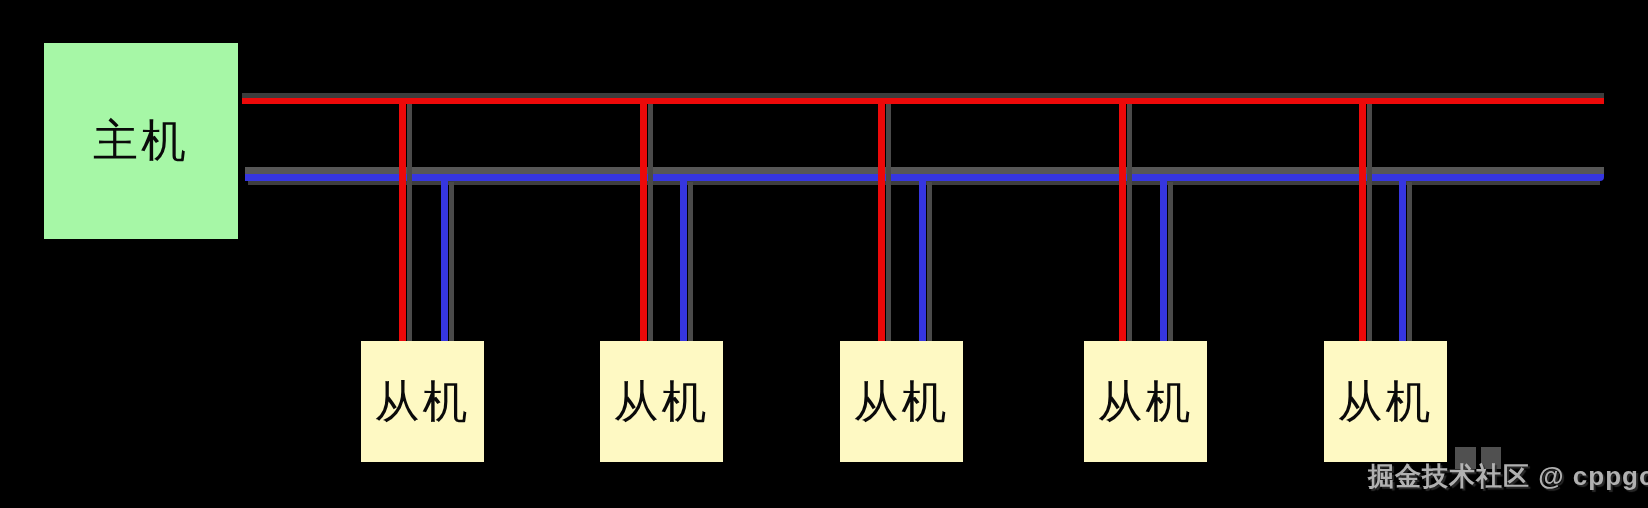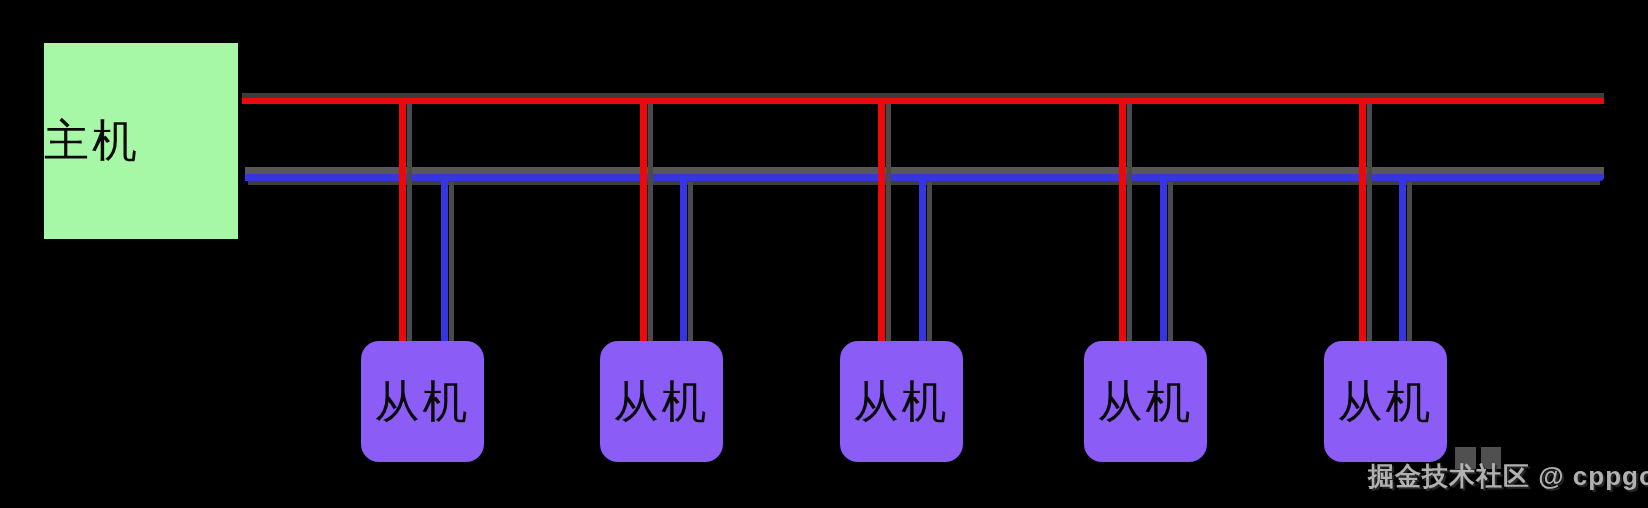--- a/index.html
+++ b/index.html
@@ -31,28 +31,28 @@
   .vred-s { top: 104px; height: 237px; }
   .vblue  { top: 174px; height: 167px; background: #3636e0; }
   .vblue-s{ top: 182px; height: 159px; }
 
   
   .master-box {
     position: absolute;
     left: 44px; top: 43px;
     width: 194px; height: 196px;
     background: #a6f7a6;
-    display: flex; align-items: center; 
+    display: flex; align-items: center; justify-content: center;
   }
   .slave-box {
     position: absolute;
     top: 341px;
     width: 123px; height: 121px;
-    background: #8b5cf6;
-    display: flex; align-items: center; justify-content: center; border-radius: 18px;
+    background: #fef9c3;
+    display: flex; align-items: center; justify-content: center;
   }
   .node-label {
     color: #0a0a0a;
     font-size: 45px;
     letter-spacing: 3px;
     white-space: nowrap;
     font-family: "DejaVu Sans", "Liberation Sans", sans-serif;
   }
 
   

